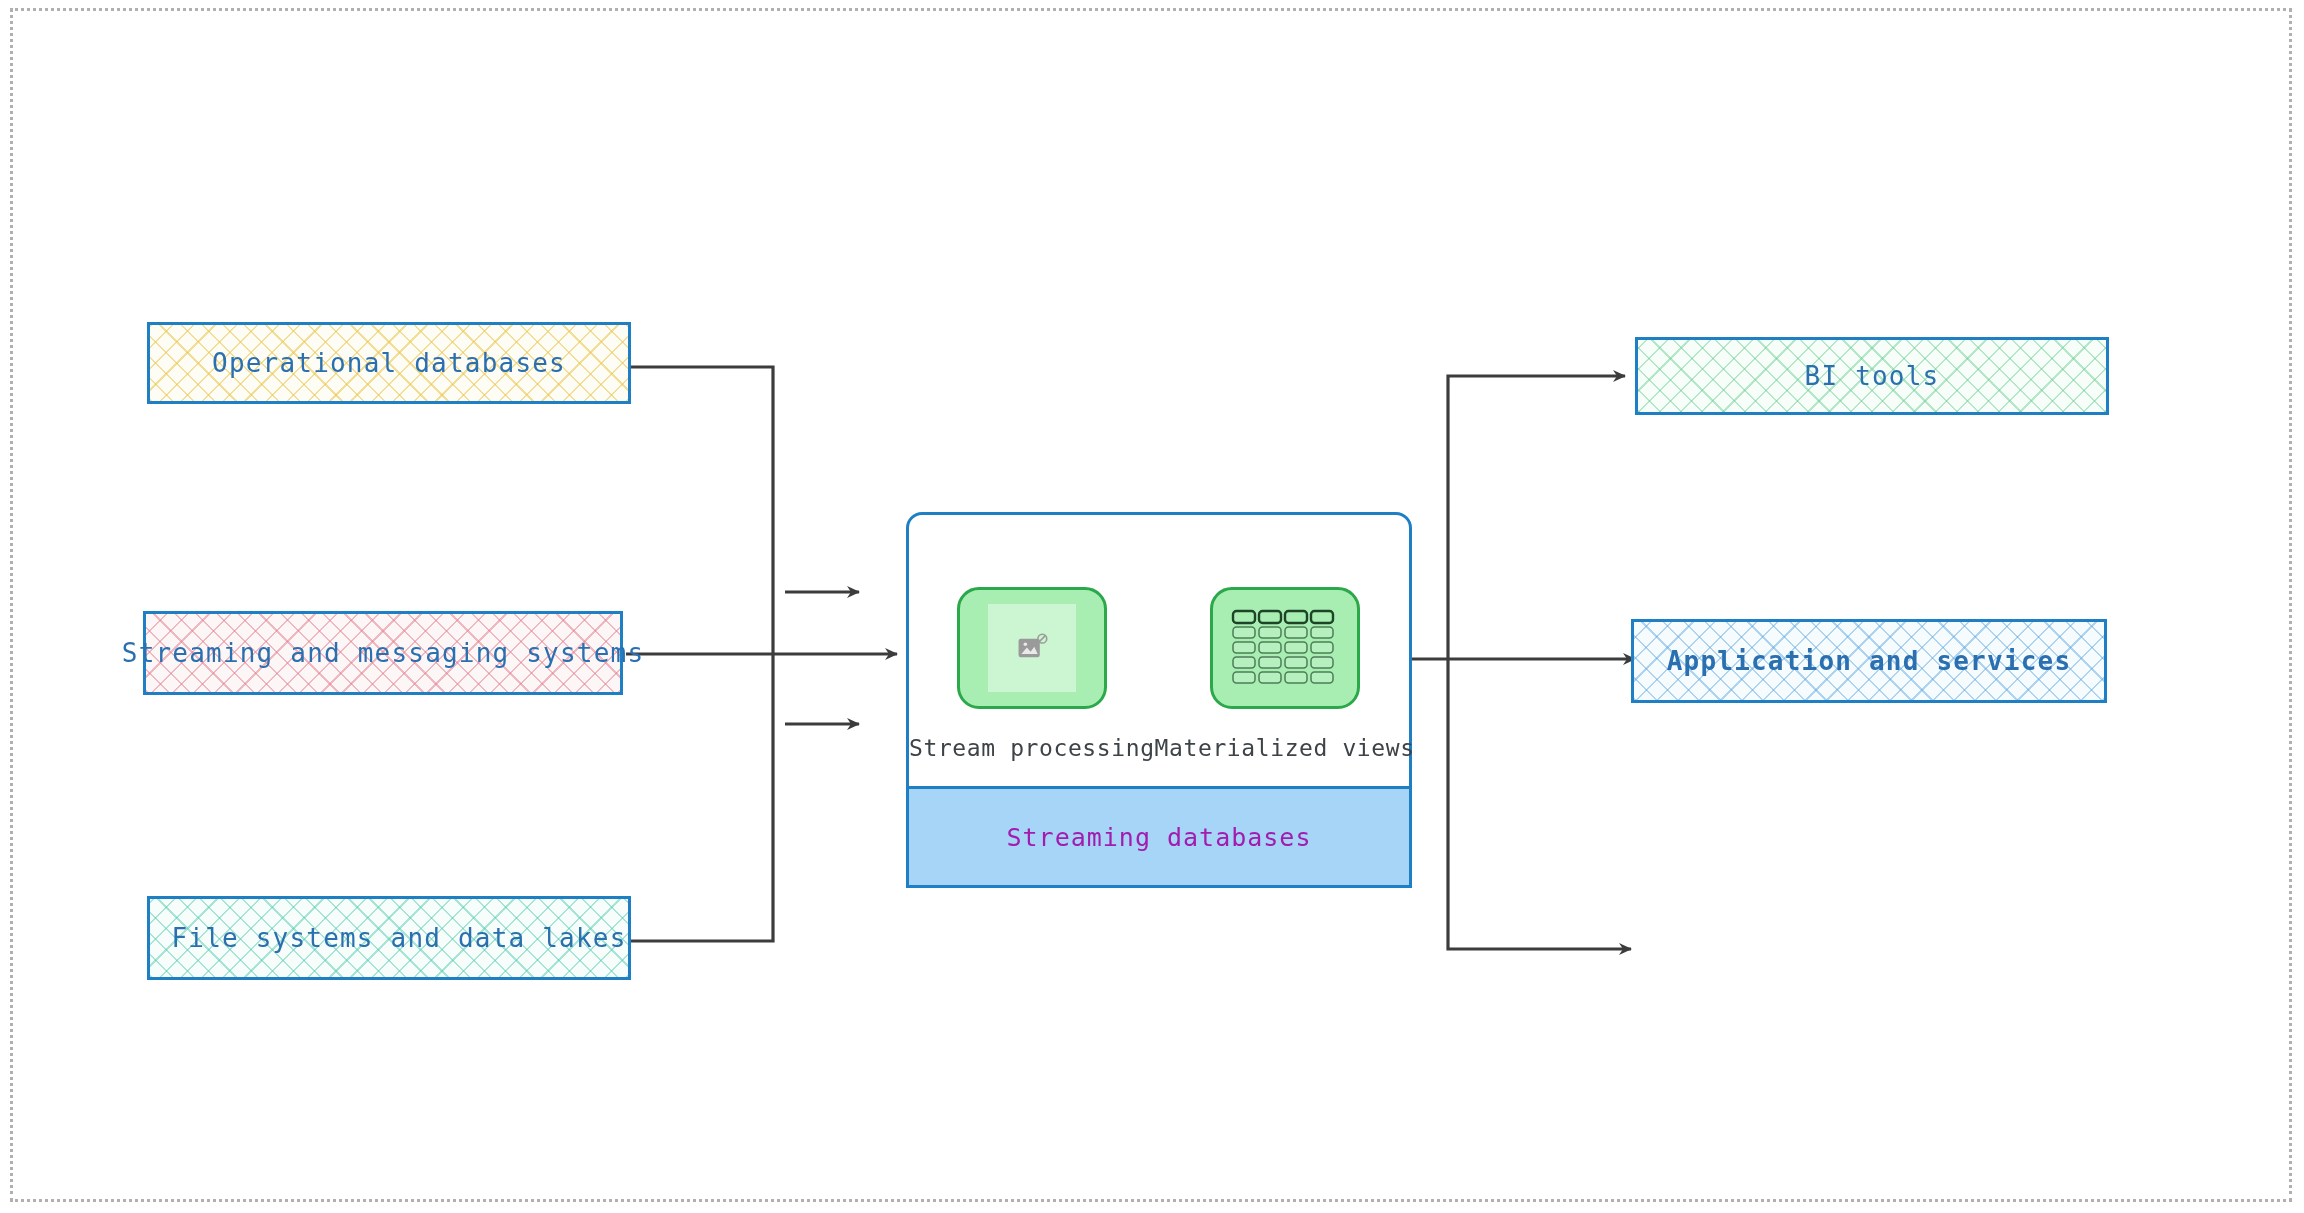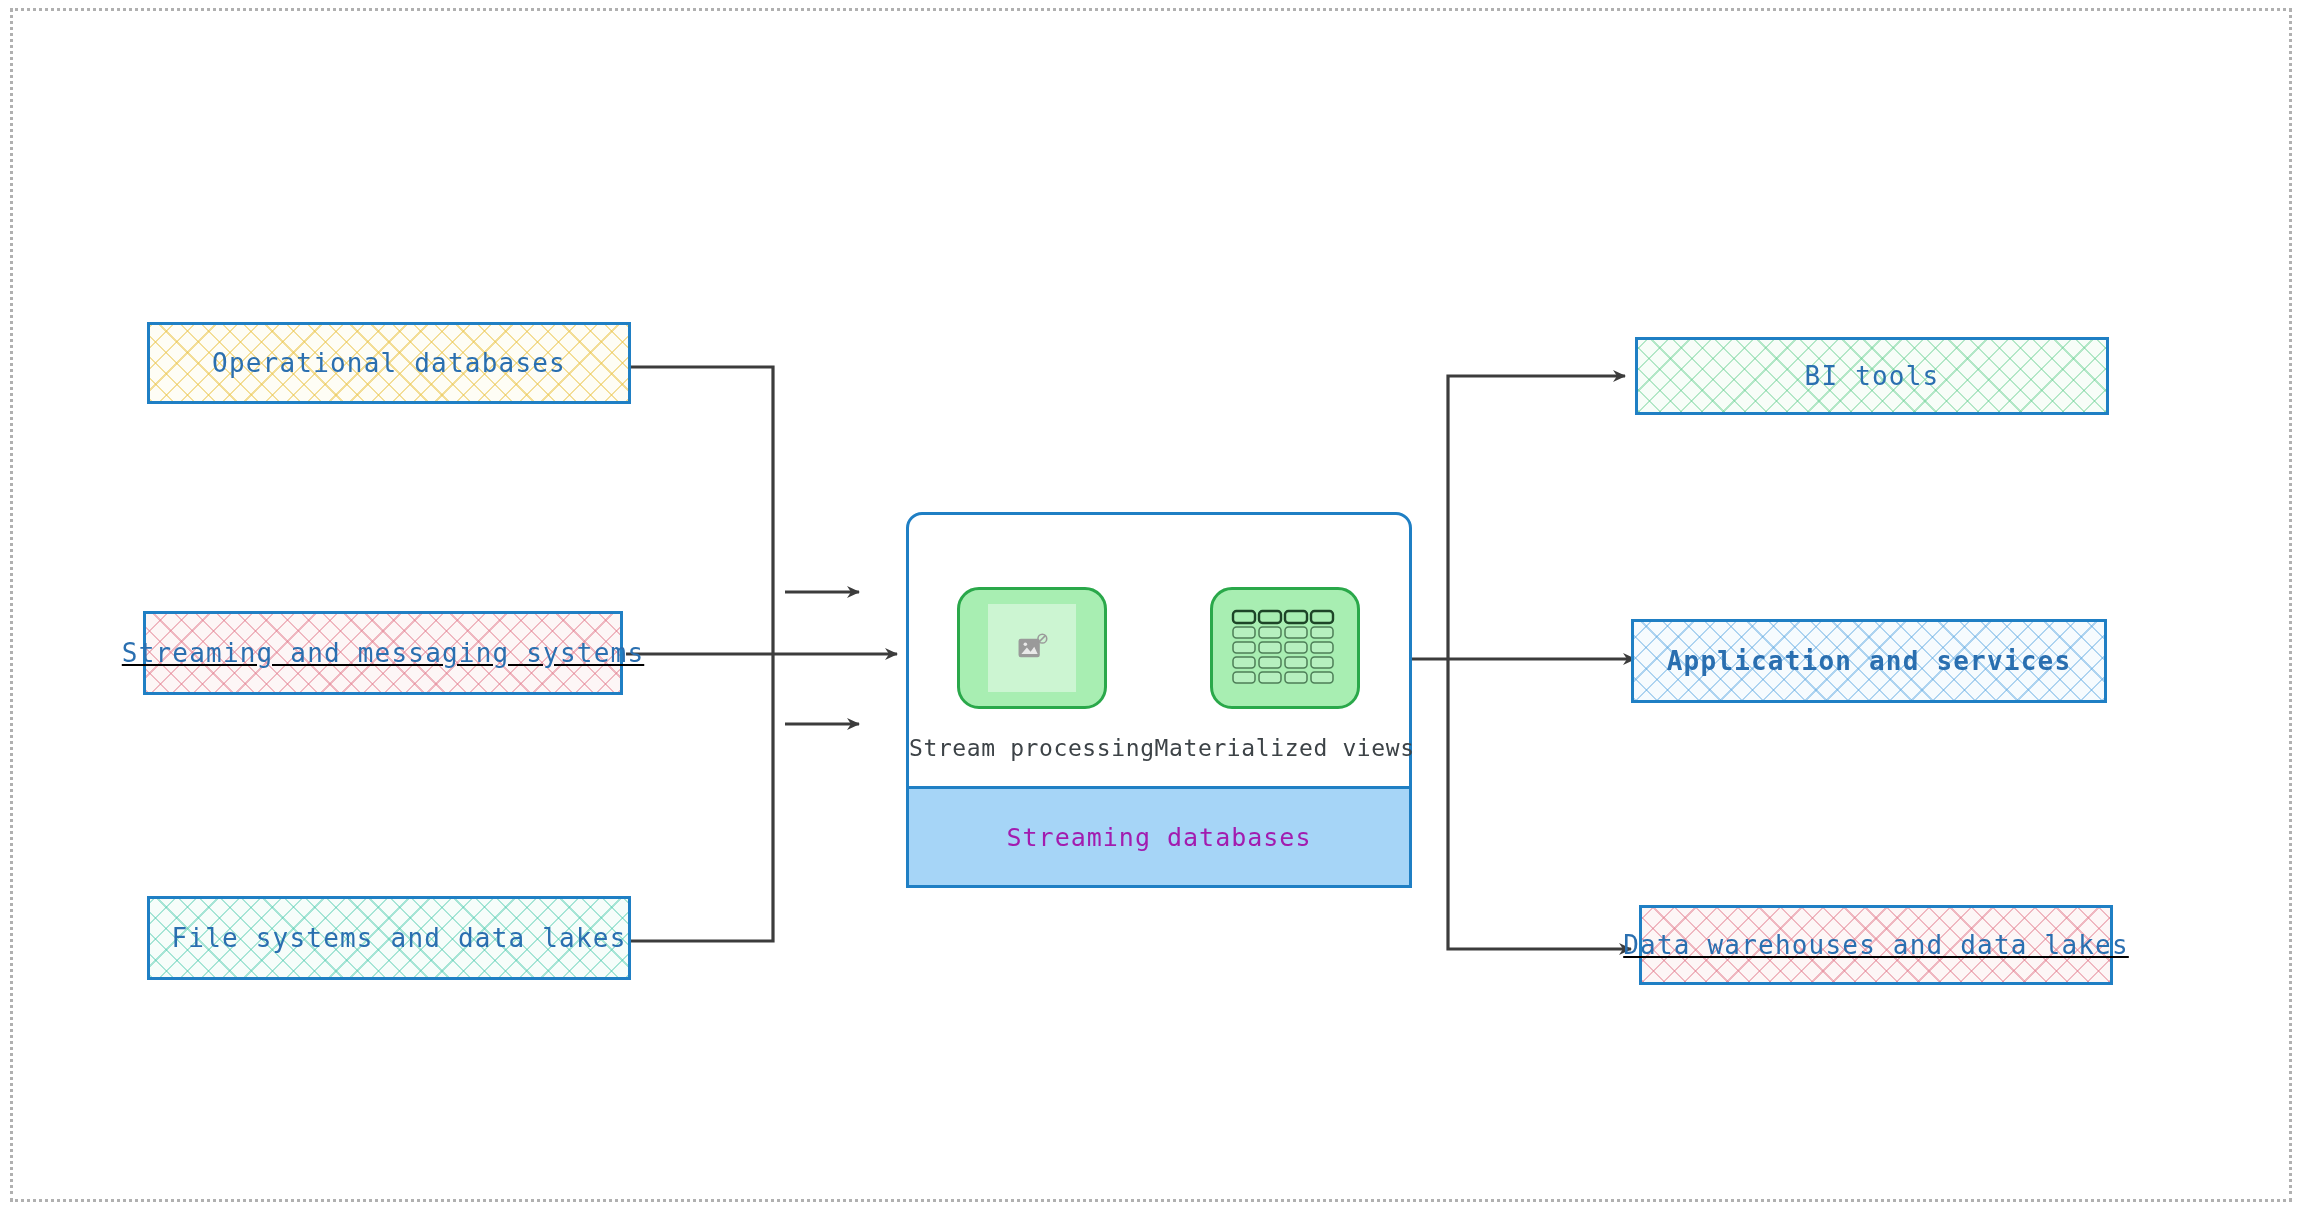--- a/index.html
+++ b/index.html
@@ -40,21 +40,20 @@
     background-image:
       repeating-linear-gradient(45deg,  rgba(234,196,74,.55) 0 1.6px, transparent 1.6px 15px),
       repeating-linear-gradient(-45deg, rgba(234,196,74,.55) 0 1.6px, transparent 1.6px 15px);
     background-color:#fefdf5;
   }
   .hatch-pink{
     background-image:
       repeating-linear-gradient(45deg,  rgba(226,122,140,.50) 0 1.6px, transparent 1.6px 15px),
       repeating-linear-gradient(-45deg, rgba(226,122,140,.50) 0 1.6px, transparent 1.6px 15px);
     background-color:#fdf6f6;
-    text-decoration:underline;
   }
   .hatch-teal{
     background-image:
       repeating-linear-gradient(45deg,  rgba(70,200,170,.45) 0 1.6px, transparent 1.6px 15px),
       repeating-linear-gradient(-45deg, rgba(70,200,170,.45) 0 1.6px, transparent 1.6px 15px);
     background-color:#f6fdfa;
   }
   .hatch-green{
     background-image:
       repeating-linear-gradient(45deg,  rgba(96,205,140,.45) 0 1.6px, transparent 1.6px 15px),
@@ -221,17 +220,14 @@
   </div>
 
   <div class="node hatch-green" style="left:1622px;top:326px;width:474px;height:78px;">
     <span class="lbl">BI tools</span>
   </div>
 
   <div class="node hatch-blue" style="left:1618px;top:608px;width:476px;height:84px;font-weight:bold;">
     <span class="lbl">Application and services</span>
   </div>
 
-  <div class="node hatch-pink" style="left:1626px;top:894px;width:474px;height:80px;">
-    <span class="lbl">Data warehouses and data lakes</span>
-  </div>
 
 </div>
 
 </body></html>

